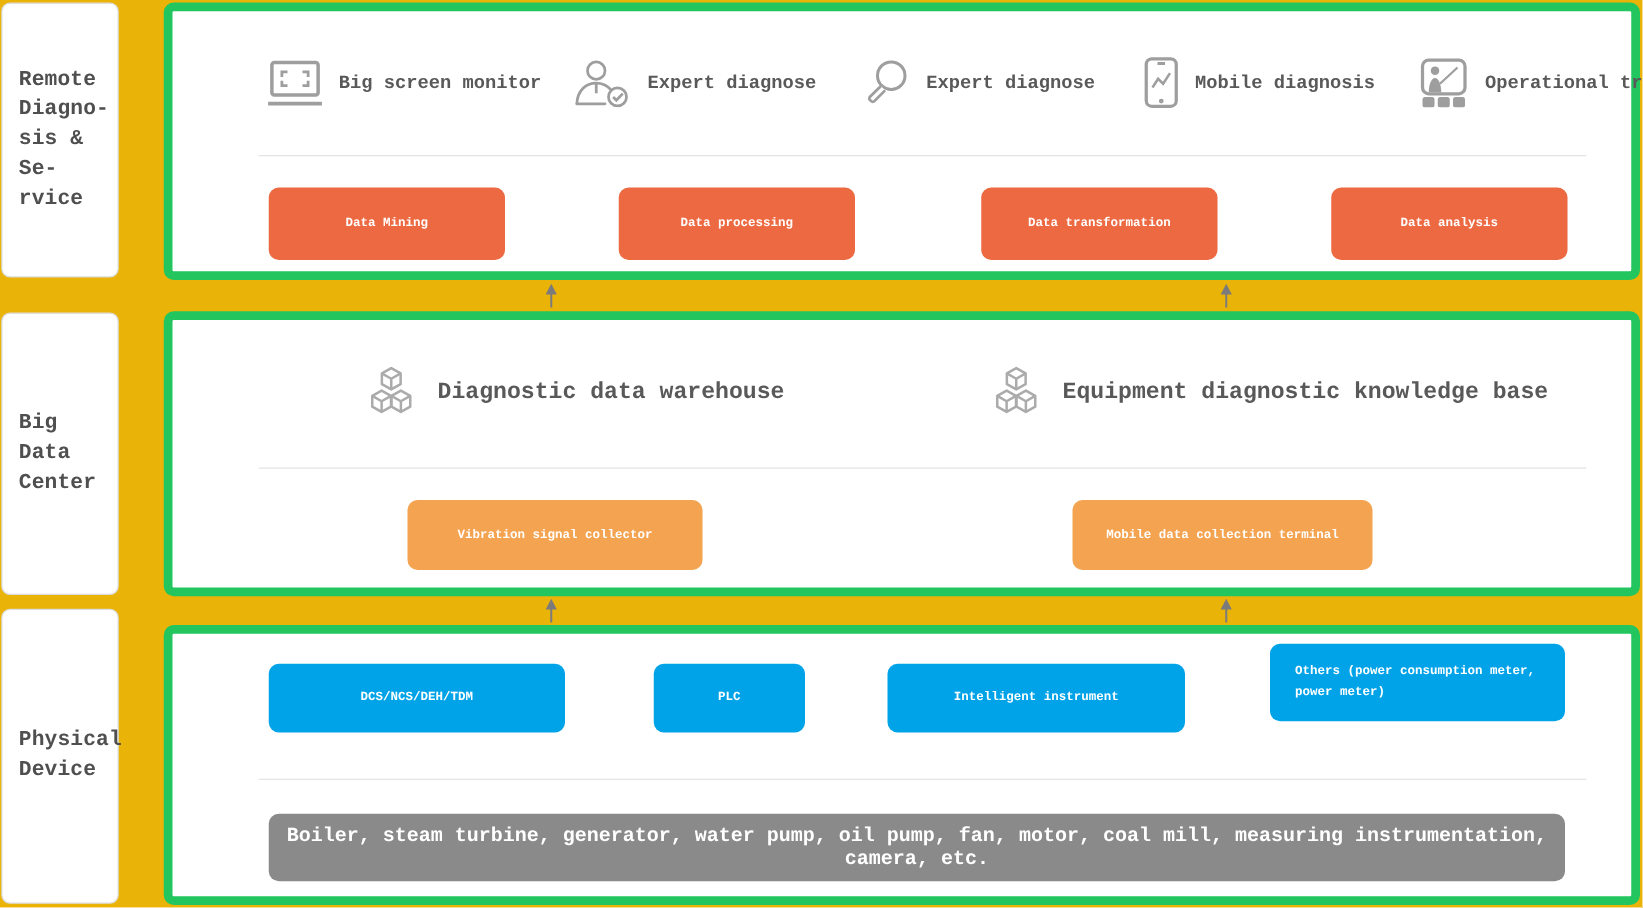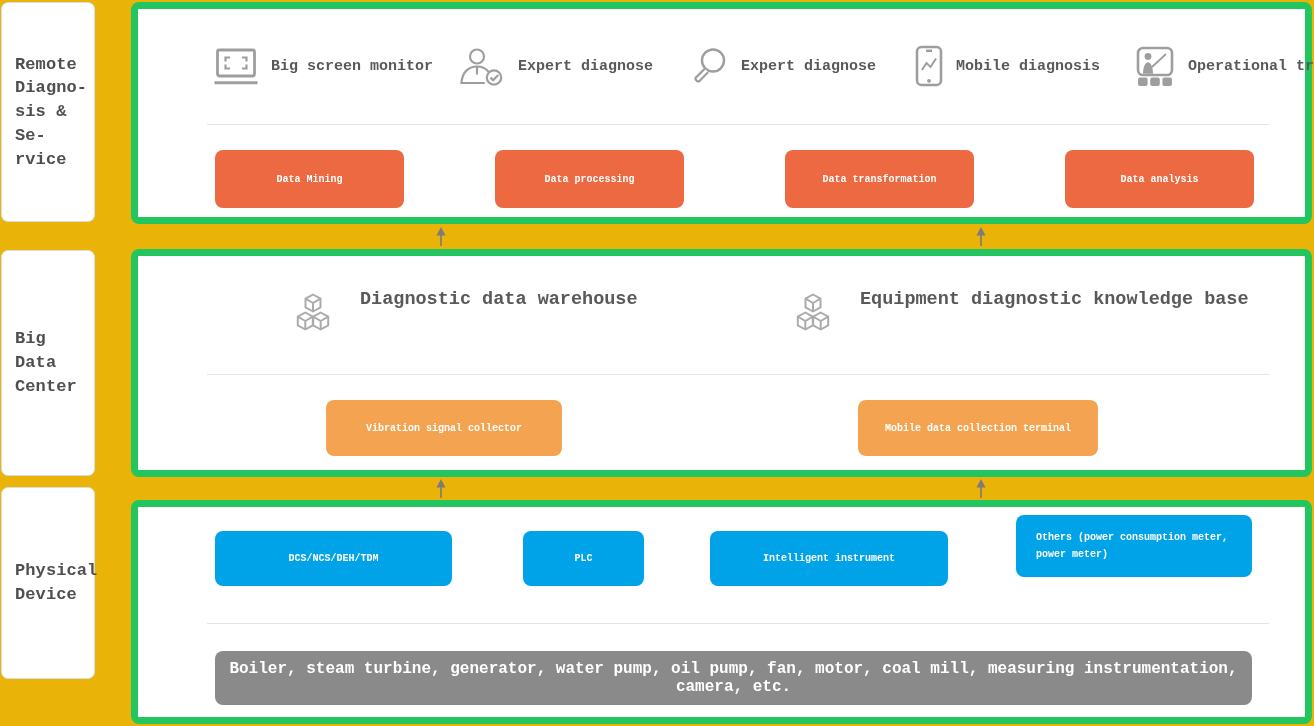--- a/index.html
+++ b/index.html
@@ -19,21 +19,21 @@
   }
   
   .panel{
     position:absolute;left:131px;width:1181px;box-sizing:border-box;
     border:7px solid #22c55e;border-radius:8px;background:#fff;
   }
   .divider{position:absolute;left:69px;width:1062px;height:1px;background:#e4e4e4;}
   
   .svc{position:absolute;top:34px;height:46px;display:flex;align-items:center;gap:13px;}
   .svc-label{font-size:15px;font-weight:600;color:#595959;white-space:nowrap;}
-  .store{position:absolute;top:33px;height:48px;display:flex;gap:24px;}
+  .store{position:absolute;top:33px;height:48px;display:flex;align-items:center;gap:14px;}
   .store-label{font-size:18.5px;font-weight:600;color:#595959;white-space:nowrap;}
   .ic{display:flex;align-items:center;justify-content:center;}
   
   .btn{
     position:absolute;display:flex;align-items:center;justify-content:center;
     border-radius:8px;color:#fff;font-size:10px;font-weight:600;
     text-align:center;box-sizing:border-box;
   }
   .btn.orange{background:#EC6941;top:141px;height:58px;}
   .btn.amber{background:#F4A350;top:144px;height:56px;}
@@ -56,21 +56,21 @@
     <div class="side-label">Remote
 Diagno-
 sis &amp; Se-
 rvice</div>
   </div>
   <div class="side-box" style="top:250px;height:226px">
     <div class="side-label">Big
 Data
 Center</div>
   </div>
-  <div class="side-box" style="top:487px;height:192px">
+  <div class="side-box" style="top:487px;height:236px">
     <div class="side-label">Physical
 Device</div>
   </div>
 
   <div class="panel" style="top:2px;height:222px">
 
     <div class="svc" style="left:76px">
       <span class="ic">
         <svg width="44" height="37" viewBox="0 0 44 37">
           <rect x="3.5" y="2" width="37" height="26" rx="2" fill="none" stroke="#9E9E9E" stroke-width="2.8"></rect>

